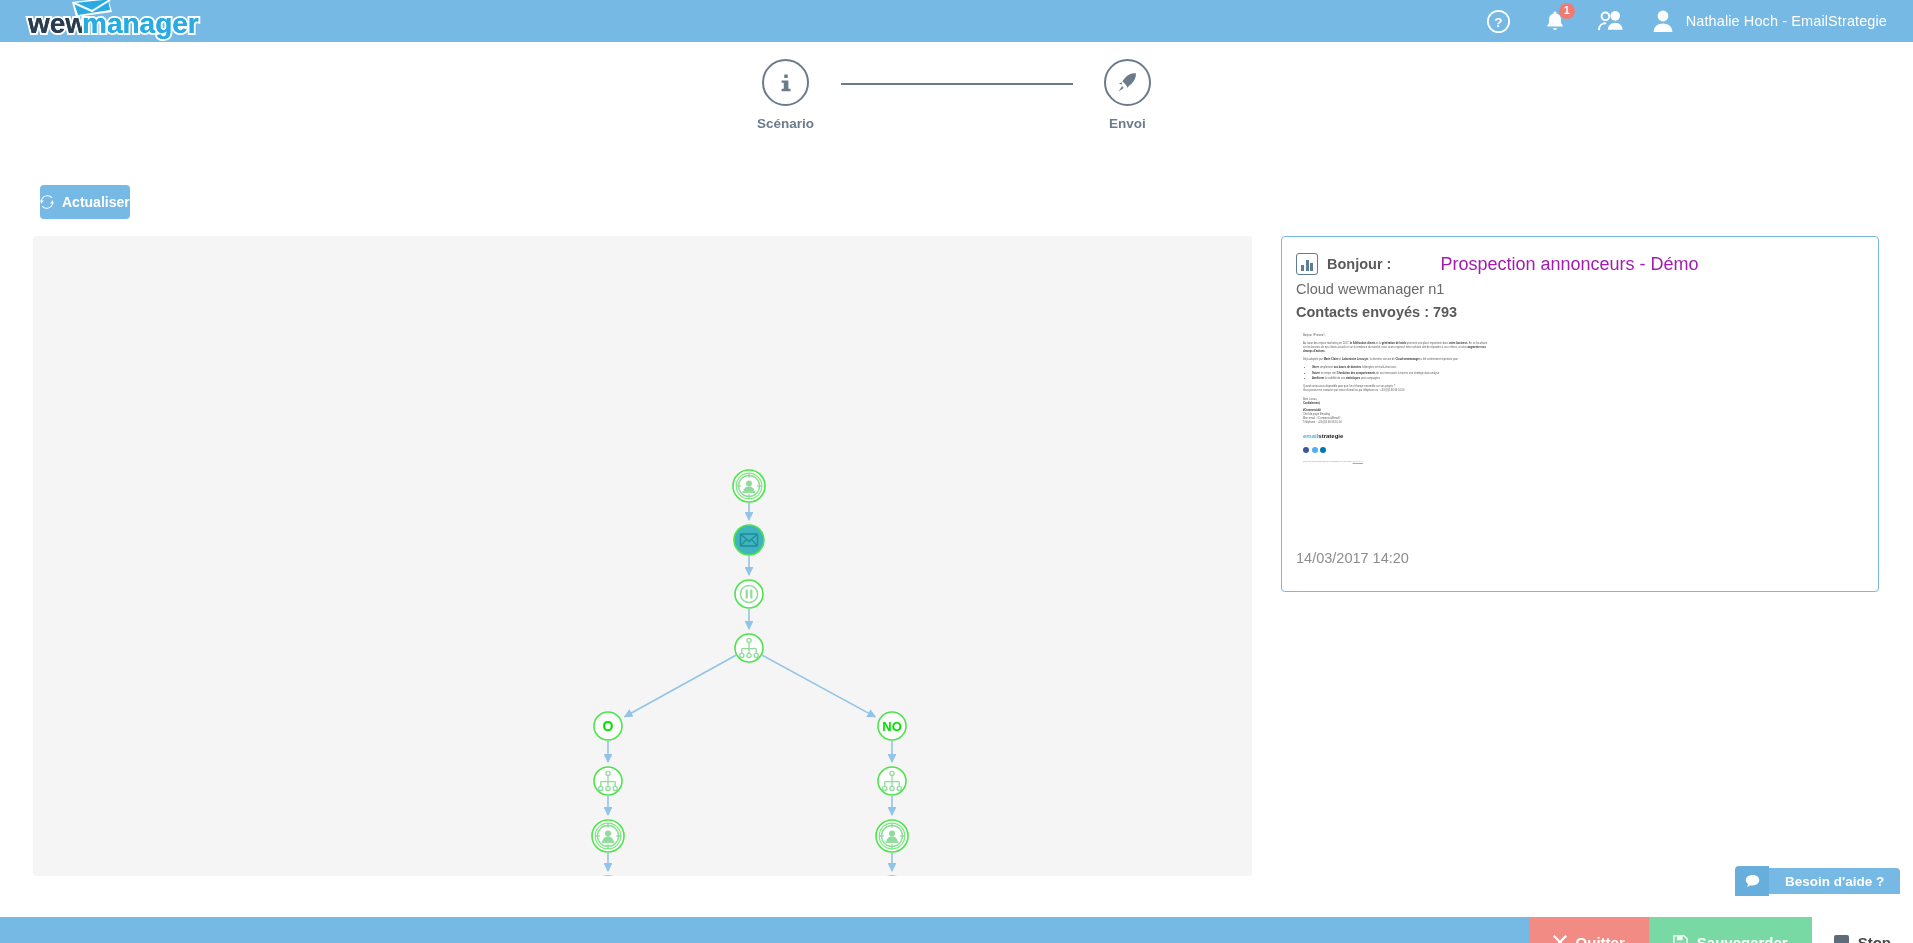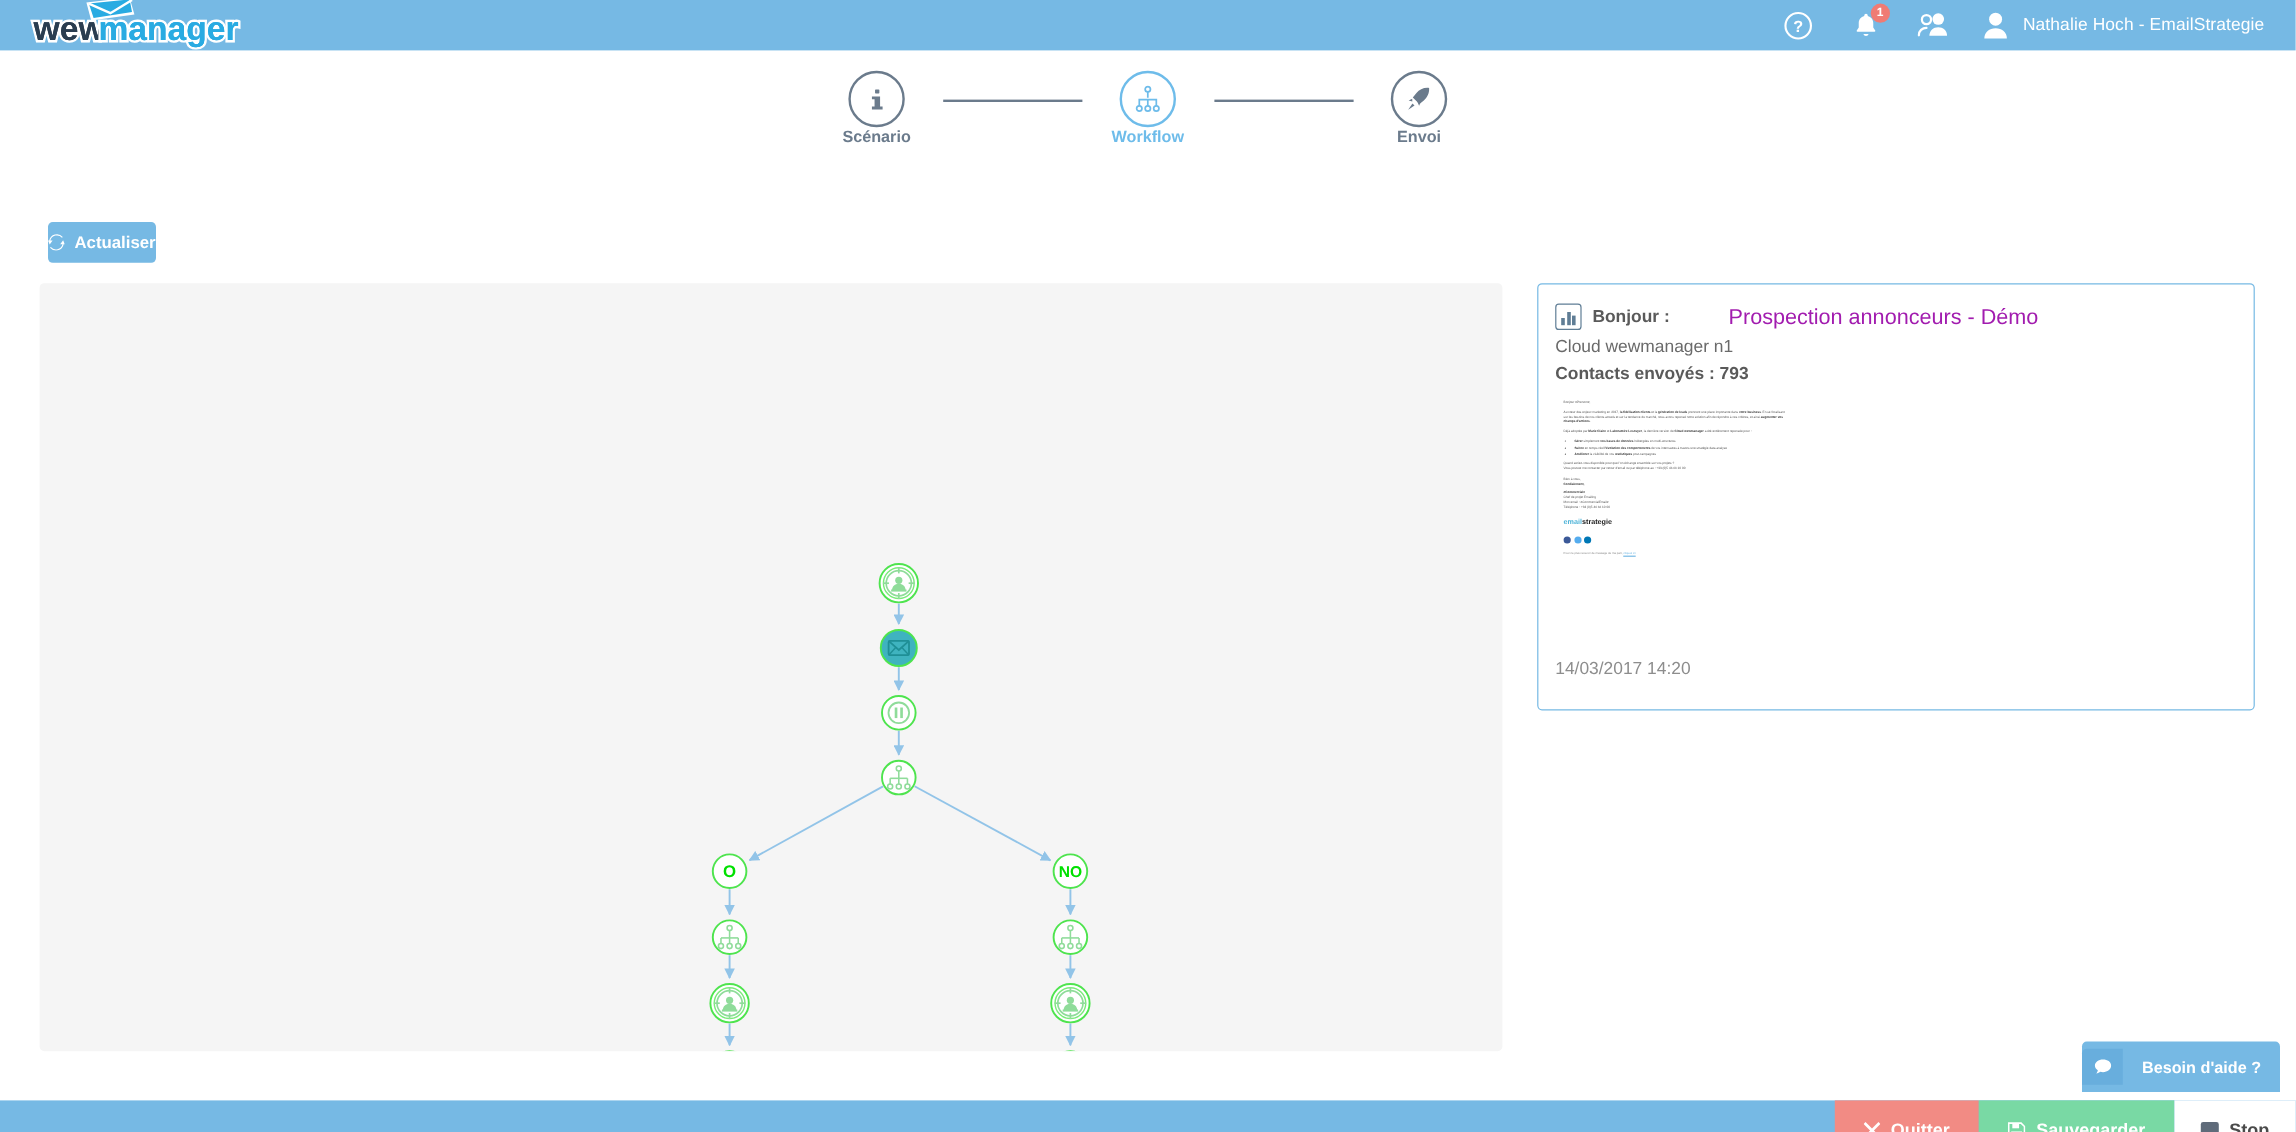--- a/index.html
+++ b/index.html
@@ -38,21 +38,21 @@
   }
   .steps { display: flex; align-items: flex-start; margin-top: 17px; }
   .step { width: 110px; display: flex; flex-direction: column; align-items: center; cursor: pointer; }
   .step-circle {
     width: 47px; height: 47px; border-radius: 50%;
     border: 2px solid #6b7b8c;
     display: flex; align-items: center; justify-content: center;
     color: #6b7b8c; background: #fff;
   }
   .step.active .step-circle { border-color: #6ebcea; color: #6ebcea; }
-  .step-label { font-size: 13.5px; font-weight: bold; color: #6b7b8c; }
+  .step-label { margin-top: 10px; font-size: 13.5px; font-weight: bold; color: #6b7b8c; }
   .step.active .step-label { color: #6ebcea; }
   .step-line { width: 116px; height: 2px; background: #6b7b8c; margin-top: 24px; }
 
   
   .btn-refresh {
     position: absolute; left: 40px; top: 185px;
     background: #76b9e4; border: none; border-radius: 4px;
     color: #fff; font-size: 14px; font-weight: bold;
     padding: 9px 0; display: flex; align-items: center; gap: 8px;
     cursor: pointer; font-family: "Liberation Sans", sans-serif;
@@ -106,21 +106,21 @@
   .mp-logo { margin-top: 7px; font-size: 6px; font-weight: bold; color: #222; }
   .mp-logo span { color: #4fb4d8; }
   .mp-social { margin-top: 5px; display: flex; gap: 2.5px; }
   .mp-social i { width: 6px; height: 6px; border-radius: 50%; display: block; }
   .mp-foot { margin-top: 7px; font-size: 2.4px; color: #8d8d8d; }
   .mp-foot a { color: #76b9e4; }
 
   
   .help-widget {
     position: absolute; left: 1735px; top: 868px;
-    height: 42px; background: #76b9e4; border-radius: 4px 4px 0 0;
+    height: 26px; background: #76b9e4; border-radius: 4px 4px 0 0;
     display: flex; align-items: center; cursor: pointer; z-index: 5;
   }
   .help-bubble {
     width: 34px; height: 30px; background: #68aedd;
     border-radius: 4px 0 0 0;
     display: flex; align-items: center; justify-content: center;
   }
   .help-text { color: #fff; font-size: 13.5px; font-weight: bold; padding: 0 16px; }
 
   
@@ -198,32 +198,20 @@
         <svg width="22" height="22" viewBox="0 0 22 22">
           <rect x="9.2" y="2.5" width="3.6" height="3.4" rx="0.6" fill="currentColor"></rect>
           <path d="M8.4 8.4h5v8.4h2.1v2.4H6.6v-2.4h2.2V10.8H6.6V8.4z" fill="currentColor"></path>
         </svg>
       </div>
       <div class="step-label">Scénario</div>
     </div>
 
     <div class="step-line"></div>
 
-    <div class="step active">
-      <div class="step-circle">
-        <svg width="23" height="23" viewBox="0 0 24 24">
-          <circle cx="12" cy="3.6" r="2.3" fill="none" stroke="currentColor" stroke-width="1.5"></circle>
-          <circle cx="4.6" cy="20.3" r="2.3" fill="none" stroke="currentColor" stroke-width="1.5"></circle>
-          <circle cx="12" cy="20.3" r="2.3" fill="none" stroke="currentColor" stroke-width="1.5"></circle>
-          <circle cx="19.4" cy="20.3" r="2.3" fill="none" stroke="currentColor" stroke-width="1.5"></circle>
-          <path d="M12 6v5M4.6 18V12.5h14.8V18M12 12.5V18" fill="none" stroke="currentColor" stroke-width="1.5"></path>
-        </svg>
-      </div>
-      <div class="step-label">Workflow</div>
-    </div>
 
     <div class="step-line"></div>
 
     <div class="step">
       <div class="step-circle">
         <svg width="23" height="23" viewBox="0 0 24 24">
           <path d="M20.8 2.4c-4.6-.5-8.4 1.3-11 4.4l-3.2 3.8 5.8 5.8 3.8-3.2c3-2.6 4.9-6.3 4.6-10.8z" fill="currentColor"></path>
           <path d="M6.1 11.8 3 13.2l3.2.9zM12.1 17.8l1.4-3.1-4.1-2.9z" fill="currentColor"></path>
           <path d="M6.3 15.9 2.6 21.4l5.5-3.7z" fill="currentColor"></path>
         </svg>

